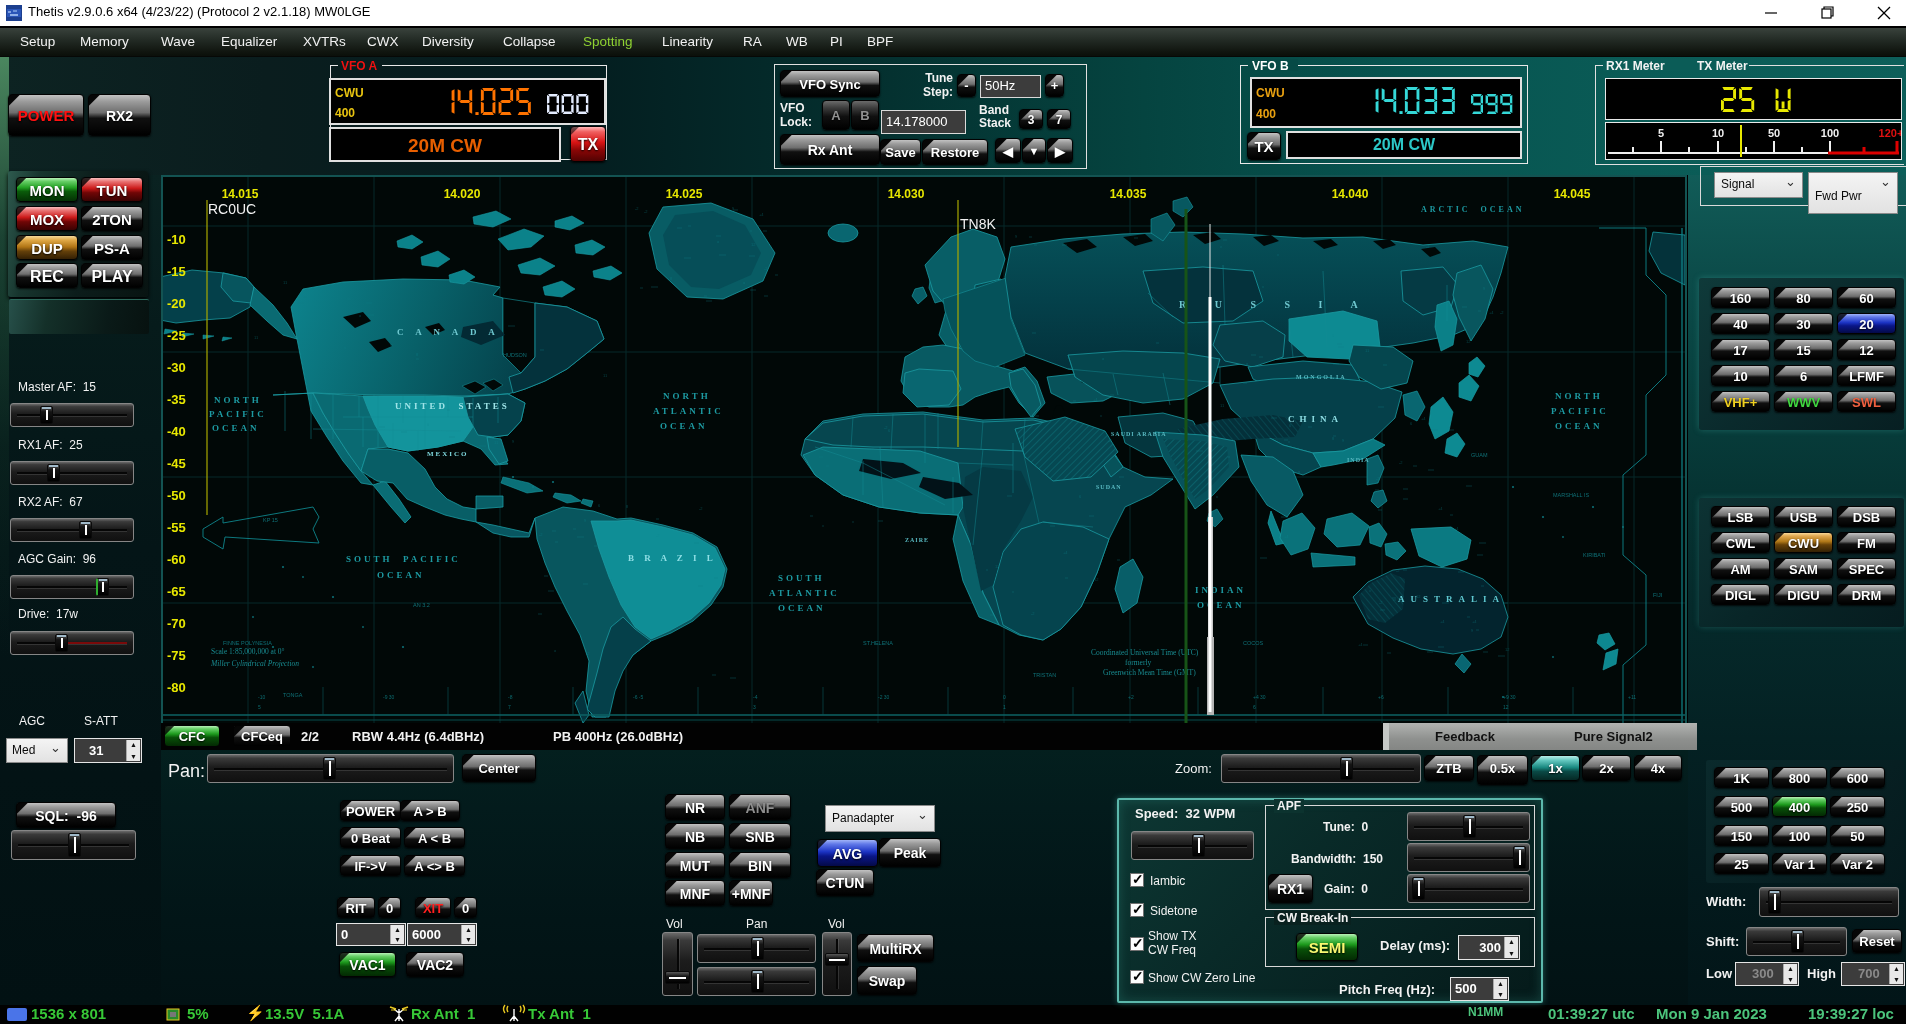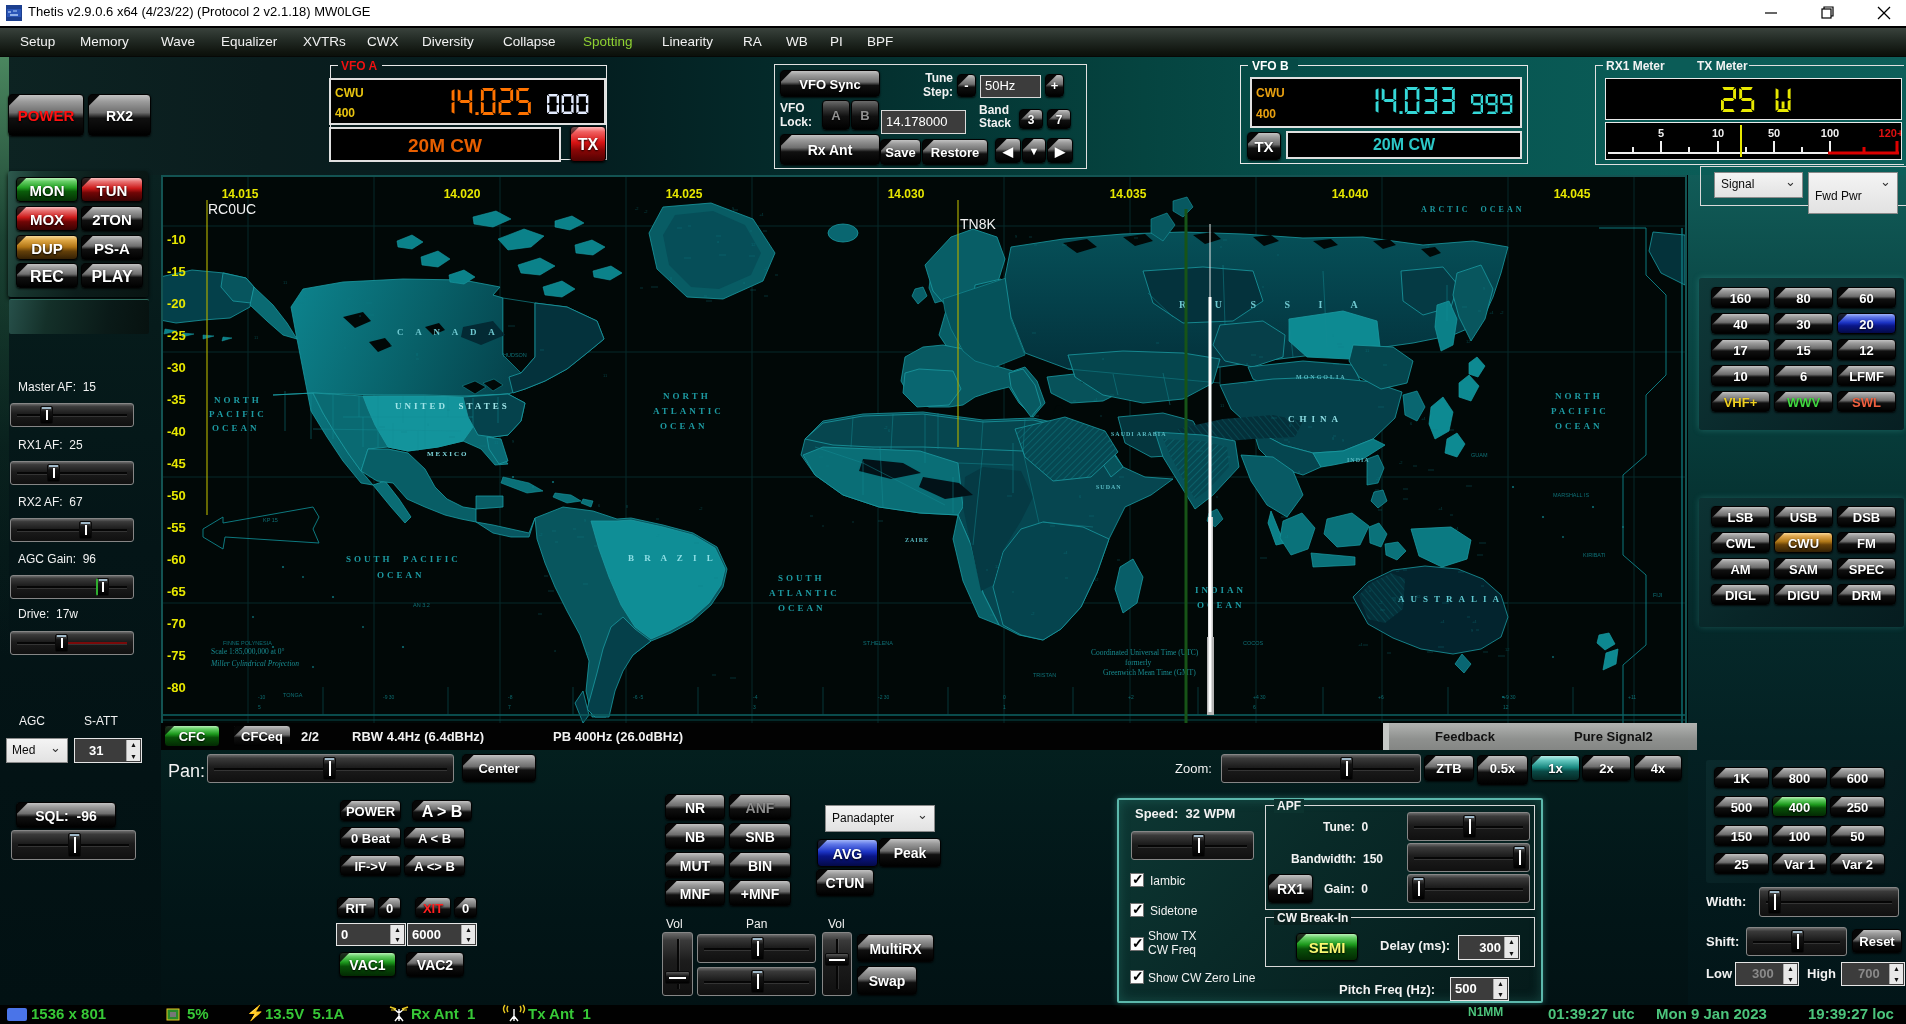--- a/index.html
+++ b/index.html
@@ -876,21 +876,21 @@
     <span style="position:absolute;left:14px;top:4px">31</span>
     <div class="ud"></div>
   </div>
 <div class="a btn" style="left:16px;top:802px;width:100px;height:26px;line-height:26px;font-size:14px">SQL:&nbsp; -96</div>
 <div class="a sl" style="left:11px;top:830px;width:125px;height:30px">
     <div class="gr"></div>
     <div class="th" style="left:56px;top:2px;bottom:2px"></div>
   </div>
 
 <div class="a btn" style="left:340px;top:800px;width:61px;height:21px;line-height:21px;font-size:13px">POWER</div>
-<div class="a btn" style="left:412px;top:800px;width:60px;height:21px;line-height:21px;font-size:16px">A &gt; B</div>
+<div class="a btn" style="left:400px;top:800px;width:60px;height:21px;line-height:21px;font-size:13px">A &gt; B</div>
 <div class="a btn" style="left:340px;top:827px;width:61px;height:21px;line-height:21px;font-size:13px">0 Beat</div>
 <div class="a btn" style="left:404px;top:827px;width:61px;height:21px;line-height:21px;font-size:13px">A &lt; B</div>
 <div class="a btn" style="left:340px;top:855px;width:61px;height:21px;line-height:21px;font-size:13px">IF-&gt;V</div>
 <div class="a btn" style="left:404px;top:855px;width:61px;height:21px;line-height:21px;font-size:13px">A &lt;&gt; B</div>
 <div class="a btn" style="left:337px;top:897px;width:38px;height:21px;line-height:21px;font-size:13px">RIT</div>
 <div class="a btn" style="left:378px;top:897px;width:23px;height:21px;line-height:21px;font-size:13px">0</div>
 <div class="a btn" style="left:415px;top:897px;width:36px;height:21px;line-height:21px;font-size:13px;color:#ff2020">XIT</div>
 <div class="a btn" style="left:454px;top:897px;width:23px;height:21px;line-height:21px;font-size:13px">0</div>
 <div class="a spin" style="left:336px;top:923px;width:70px;height:23px">
     <span style="position:absolute;left:4px;top:3px">0</span>
@@ -903,21 +903,21 @@
 <div class="a btn bgreen2" style="left:339px;top:952px;width:57px;height:25px;line-height:25px;font-size:14px">VAC1</div>
 <div class="a btn" style="left:406px;top:952px;width:58px;height:25px;line-height:25px;font-size:14px">VAC2</div>
 
 <div class="a btn" style="left:665px;top:794px;width:60px;height:26px;line-height:26px;font-size:14px">NR</div>
 <div class="a btn dim" style="left:729px;top:794px;width:62px;height:26px;line-height:26px;font-size:14px">ANF</div>
 <div class="a btn" style="left:665px;top:823px;width:60px;height:26px;line-height:26px;font-size:14px">NB</div>
 <div class="a btn" style="left:729px;top:823px;width:62px;height:26px;line-height:26px;font-size:14px">SNB</div>
 <div class="a btn" style="left:665px;top:852px;width:60px;height:26px;line-height:26px;font-size:14px">MUT</div>
 <div class="a btn" style="left:729px;top:852px;width:62px;height:26px;line-height:26px;font-size:14px">BIN</div>
 <div class="a btn" style="left:665px;top:880px;width:60px;height:26px;line-height:26px;font-size:14px">MNF</div>
-<div class="a btn" style="left:729px;top:880px;width:62px;height:26px;line-height:26px;font-size:14px">+MNF</div>
+<div class="a btn" style="left:729px;top:880px;width:44px;height:26px;line-height:26px;font-size:14px">+MNF</div>
 <div class="a dd" style="left:825px;top:805px;width:110px;height:27px;padding:5px 0 0 6px">Panadapter</div>
 <div class="a btn bblue" style="left:817px;top:839px;width:61px;height:28px;line-height:28px;font-size:14px">AVG</div>
 <div class="a btn" style="left:879px;top:838px;width:62px;height:29px;line-height:29px;font-size:14px">Peak</div>
 <div class="a btn" style="left:816px;top:869px;width:58px;height:27px;line-height:27px;font-size:14px">CTUN</div>
 
 <div class="a lab" style="left:666px;top:917px">Vol</div>
 <div class="a sl slv" style="left:662px;top:932px;width:31px;height:64px">
     <div class="grv"></div>
     <div class="thv" style="top:38px"></div>
   </div>

